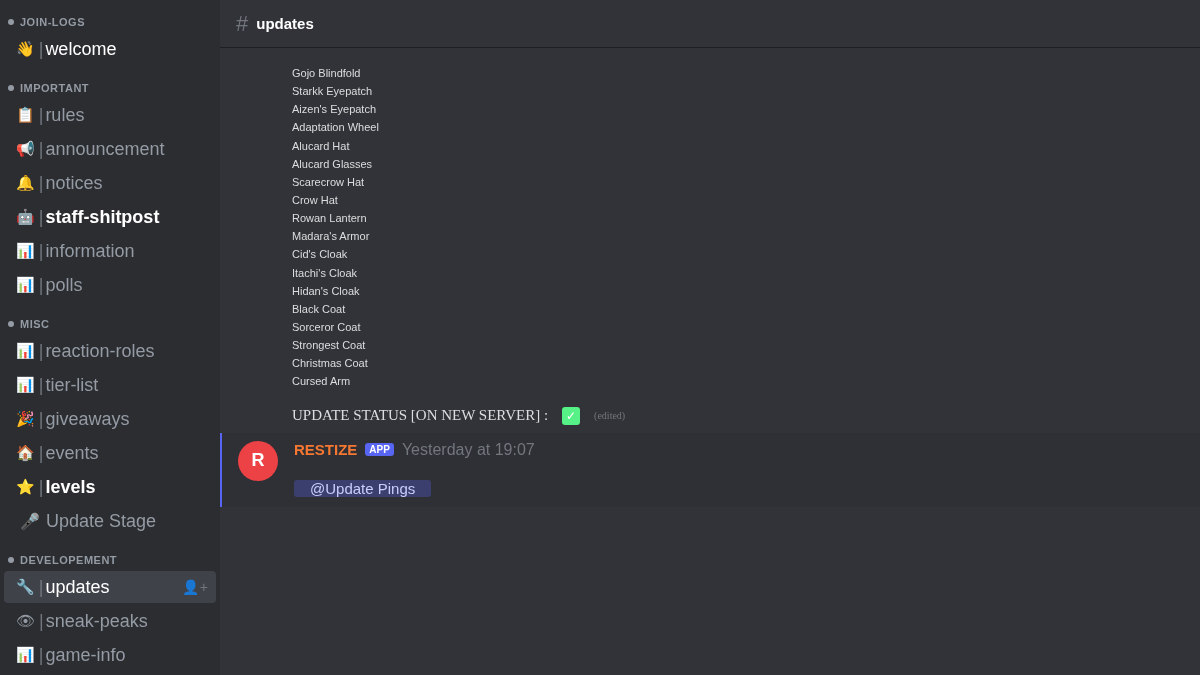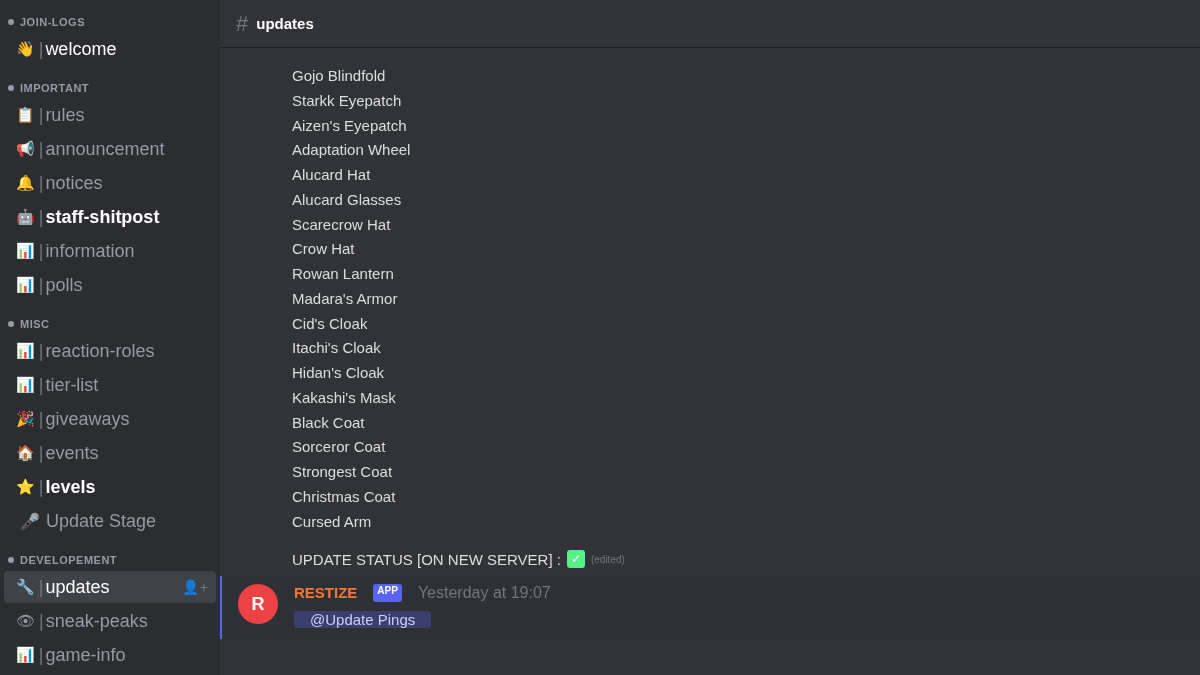--- a/index.html
+++ b/index.html
@@ -142,31 +142,32 @@
       overflow-y: auto;
       padding: 16px 0;
       background: #313338;
     }
     .messages-area::-webkit-scrollbar { width: 8px; }
     .messages-area::-webkit-scrollbar-thumb { background: #1a1b1e; border-radius: 4px; }
 
     .item-list {
       padding: 0 32px 8px 72px;
       color: #dcddde;
-      font-size: 15px;
+      font-size: 11px;
       line-height: 1.65;
     }
 
     .update-status-line {
       padding: 8px 16px 8px 72px;
       font-size: 15px;
       color: #dcddde;
       display: flex;
       align-items: center;
-      gap: 6px;
+      gap: 14px;
+      font-family: Liberation Serif, serif;
     }
     .green-check {
       display: inline-block;
       width: 18px;
       height: 18px;
       background: #57f287;
       border-radius: 3px;
       color: white;
       font-size: 12px;
       text-align: center;
@@ -186,22 +187,23 @@
     .message-group.highlighted {
       background: #2e3035;
       border-left: 2px solid #5865f2;
     }
 
     .message-content-area {
       flex: 1;
     }
     .message-header {
       display: flex;
-      gap: 16px;
-      margin-bottom: 8px;
+      align-items: center;
+      gap: 8px;
+      margin-bottom: 20px;
     }
     .message-author {
       font-size: 15px;
       font-weight: 600;
     }
     .message-author.restize { color: #f57731; }
 
     .bot-tag {
       background: #5865f2;
       color: white;
@@ -358,21 +360,20 @@
         <div>Adaptation Wheel</div>
         <div>Alucard Hat</div>
         <div>Alucard Glasses</div>
         <div>Scarecrow Hat</div>
         <div>Crow Hat</div>
         <div>Rowan Lantern</div>
         <div>Madara's Armor</div>
         <div>Cid's Cloak</div>
         <div>Itachi's Cloak</div>
         <div>Hidan's Cloak</div>
-        <div>Kakashi's Mask</div>
         <div>Black Coat</div>
         <div>Sorceror Coat</div>
         <div>Strongest Coat</div>
         <div>Christmas Coat</div>
         <div>Cursed Arm</div>
       </div>
 
     <div class="update-status-line">
       <span>UPDATE STATUS [ON NEW SERVER] :</span>
       <span class="green-check">✓</span>

